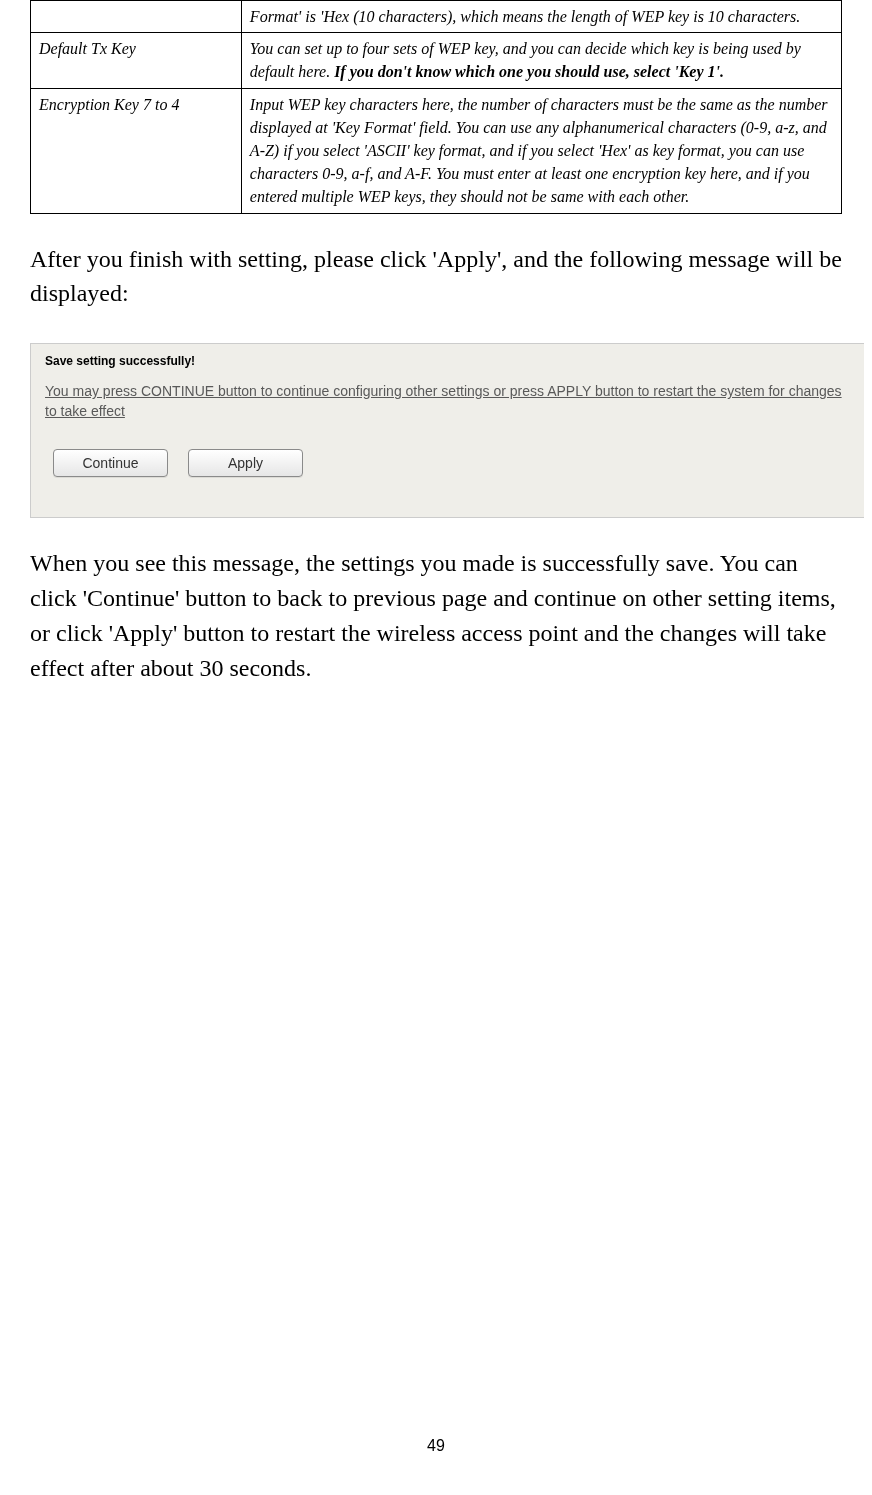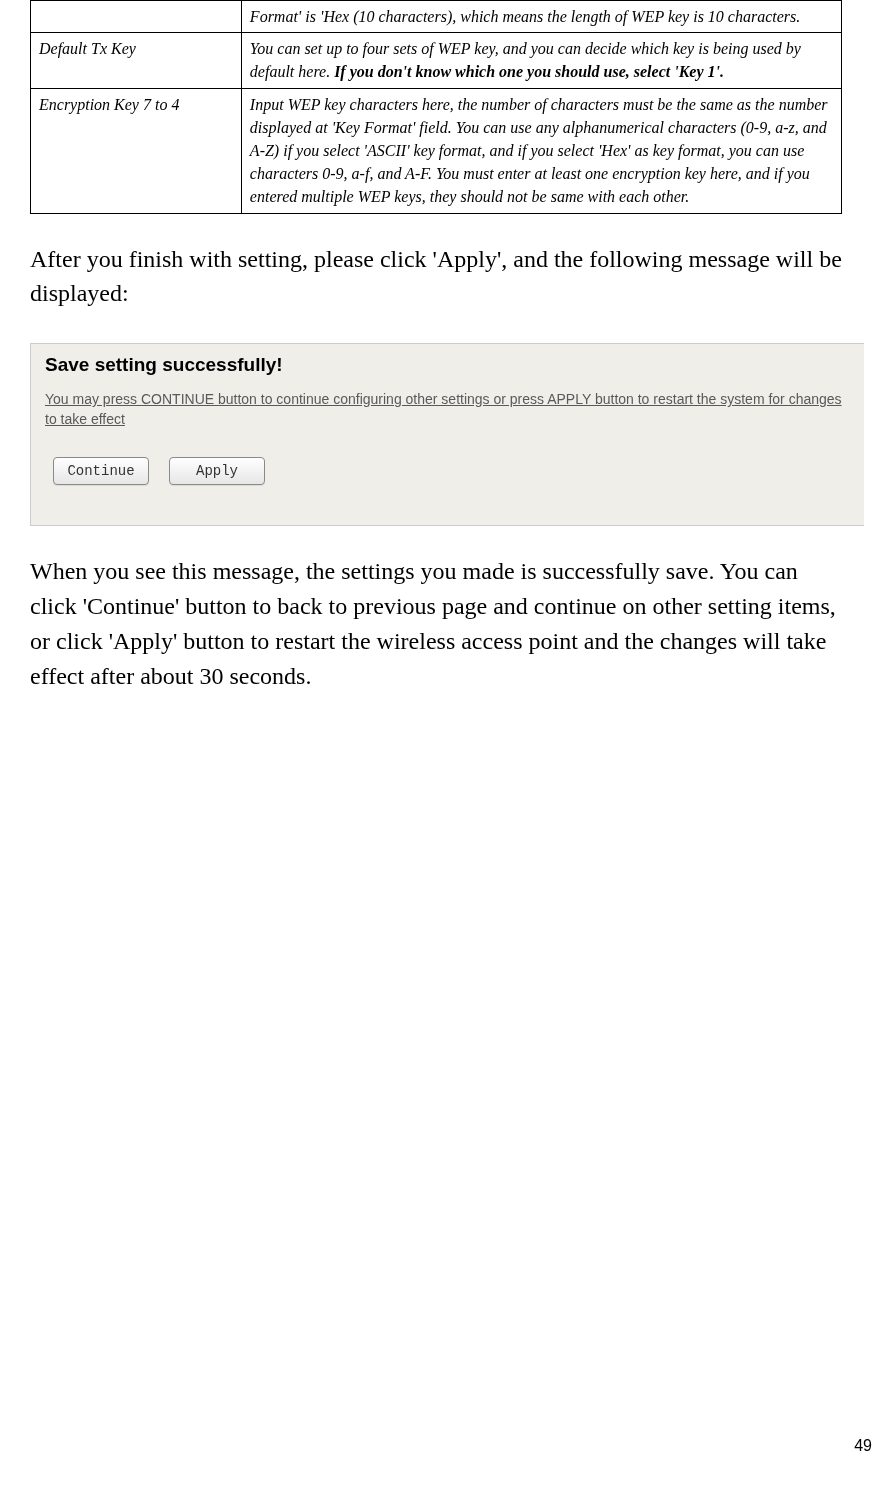--- a/index.html
+++ b/index.html
@@ -53,55 +53,55 @@
     margin-top: 32px;
     width: 834px;
     background: #efeee9;
     border: 1px solid #ccc;
     border-right: none;
     box-sizing: border-box;
     padding: 10px 10px 40px 14px;
     font-family: Arial, Helvetica, sans-serif;
   }
   .dialog .dlg-title {
-    font-size: 19px;
+    font-size: 12px;
     font-weight: bold;
     color: #000;
     margin-bottom: 14px;
   }
   .dialog .dlg-msg {
     font-size: 14px;
     color: #595959;
     line-height: 1.4;
     margin-bottom: 28px;
     text-decoration: underline;
   }
   .dialog .btn-row {
     display: flex;
     gap: 20px;
     padding-left: 8px;
   }
   .dialog button {
-    width: 96px;
+    width: 115px;
     height: 28px;
-    font-family: Liberation Mono, monospace;
+    font-family: Liberation Sans, sans-serif;
     font-size: 14px;
     color: #333;
     background: linear-gradient(#fff, #e6e6e6);
     border: 1px solid #8a8a8a;
     border-radius: 4px;
     cursor: pointer;
     box-shadow: 0 1px 0 rgba(0,0,0,0.08);
   }
   .page-number {
     position: absolute;
     bottom: 40px;
     left: 0;
     width: 100%;
-    text-align: right;
+    text-align: center;
     font-family: Arial, Helvetica, sans-serif;
     font-size: 16px;
   }
 </style>
 </head>
 <body>
 
 <div class="page">
 
   <table class="params">

